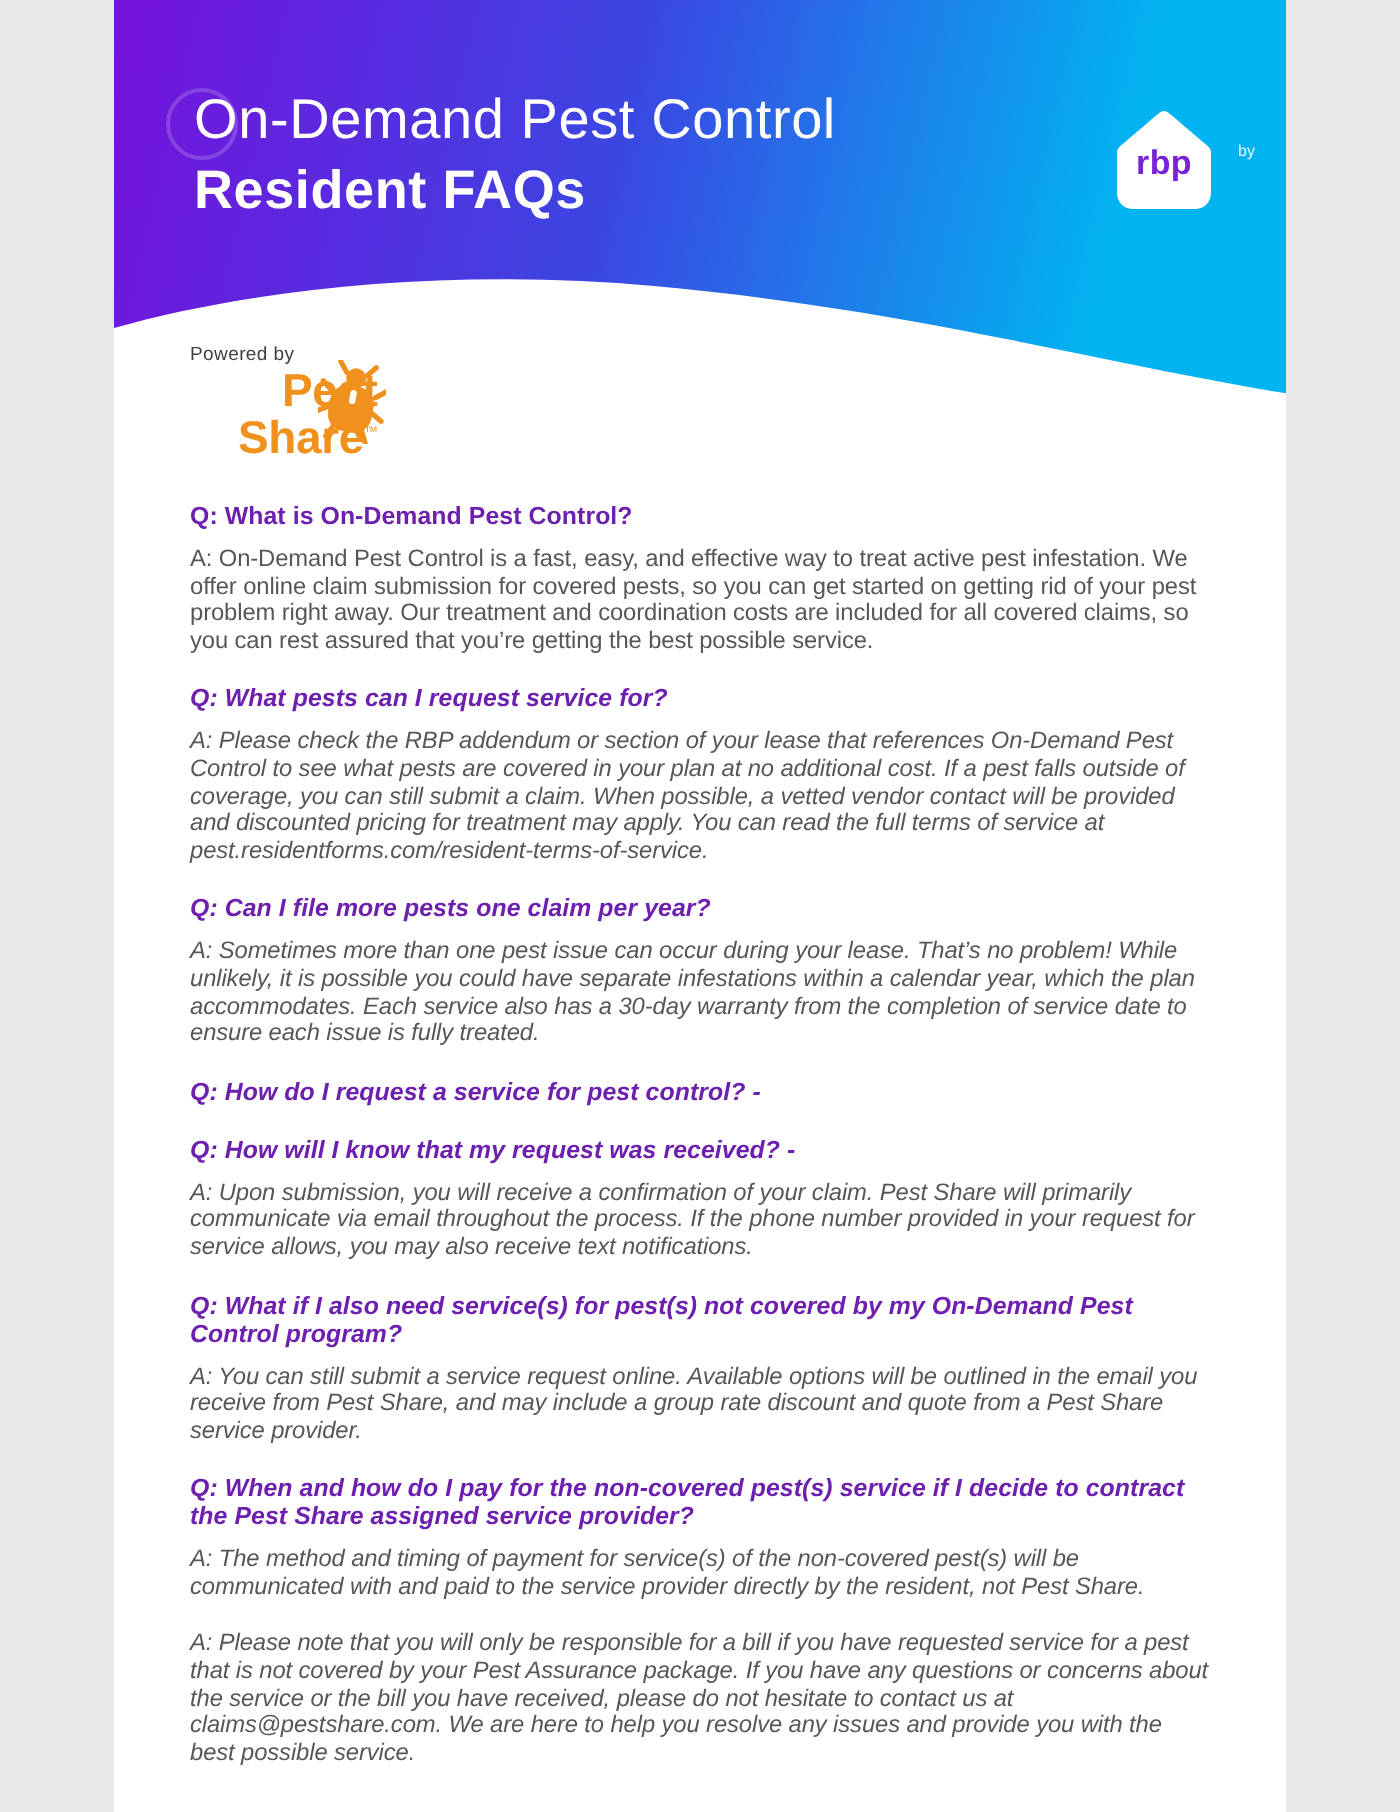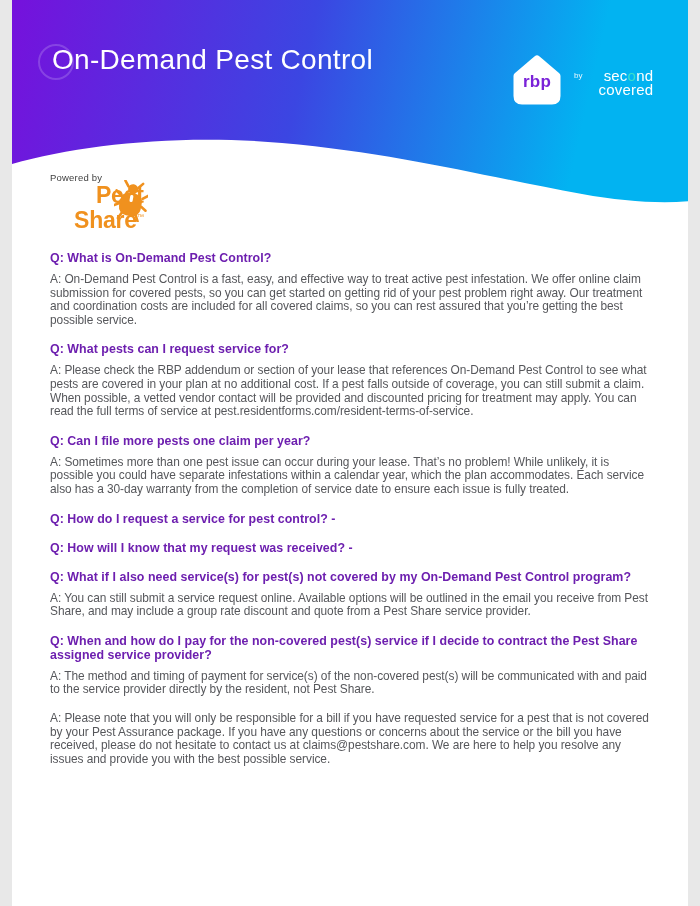--- a/index.html
+++ b/index.html
@@ -9,21 +9,21 @@
     --question:#6d1faf;
     --answer:#56575b;
     --pest-share-orange:#f0911e;
     --rbp-purple:#7a22d8;
     --teal:#2cc7d2;
   }
   *{margin:0;padding:0;box-sizing:border-box;}
   html,body{background:#e8e8e8;}
   .page{
     position:relative;
-    width:676px;height:906px;
+    width:586px;height:906px;
     background:#ffffff;
     overflow:hidden;
     font-family:"Liberation Sans","DejaVu Sans",sans-serif;
     margin:0 auto;
   }
   
   .hero{
     position:relative;
     width:100%;height:240px;
     background:linear-gradient(103deg,var(--header-gradient-start) 0%,var(--header-gradient-mid) 42%,var(--header-gradient-end) 82%);
@@ -56,21 +56,21 @@
   .ps-row{position:relative;margin-top:3px;}
   .ps-line1,.ps-line2{
     font-size:23px;font-weight:800;color:var(--pest-share-orange);
     line-height:19px;letter-spacing:-0.2px;text-align:right;
   }
   .ps-line2{margin-left:24px;margin-top:2px;}
   .ps-tm{font-size:7px;font-weight:400;vertical-align:super;}
   .bug{position:absolute;left:64px;top:-6px;}
   
   .faqs{padding:11px 38px 0 38px;}
-  .faq + .faq{margin-top:15px;}
+  .faq + .faq{margin-top:15px;font-style:italic;}
   .faq-q{
     color:var(--question);
     font-size:12.4px;font-weight:700;line-height:14px;
     letter-spacing:0.05px;
   }
   .faq-a{
     color:var(--answer);
     font-size:11.9px;font-weight:400;line-height:13.6px;
     margin-top:8px;letter-spacing:-0.05px;
   }
@@ -78,20 +78,21 @@
 </head>
 <body>
 
 <div class="page">
 
   <header class="hero">
     <div class="ring"></div>
 
     <div class="hero-text">
       <div class="hero-title">On-Demand Pest Control</div>
+      <div class="hero-subtitle">Resident FAQs</div>
     </div>
 
     <div class="brand">
       <div class="rbp-badge">
         <svg width="58" height="64" viewBox="0 0 58 64">
           <defs>
             <linearGradient id="tealgrad" x1="0" y1="0" x2="1" y2="1">
               <stop offset="0" stop-color="#35cfd0"></stop>
               <stop offset="1" stop-color="#1ba9e8"></stop>
             </linearGradient>
@@ -151,20 +152,21 @@
     </section>
     <section class="faq">
       <h3 class="faq-q">Q: Can I file more pests one claim per year?</h3>
       <p class="faq-a">A: Sometimes more than one pest issue can occur during your lease. That’s no problem! While unlikely, it is possible you could have separate infestations within a calendar year, which the plan accommodates. Each service also has a 30-day warranty from the completion of service date to ensure each issue is fully treated.</p>
     </section>
     <section class="faq">
       <h3 class="faq-q">Q: How do I request a service for pest control? -</h3>
     </section>
     <section class="faq">
       <h3 class="faq-q">Q: How will I know that my request was received? -</h3>
+      <p class="faq-a">A: Upon submission, you will receive a confirmation of your claim. Pest Share will primarily communicate via email throughout the process. If the phone number provided in your request for service allows, you may also receive text notifications.</p>
     </section>
     <section class="faq">
       <h3 class="faq-q">Q: What if I also need service(s) for pest(s) not covered by my On-Demand Pest Control program?</h3>
       <p class="faq-a">A: You can still submit a service request online. Available options will be outlined in the email you receive from Pest Share, and may include a group rate discount and quote from a Pest Share service provider.</p>
     </section>
     <section class="faq">
       <h3 class="faq-q">Q: When and how do I pay for the non-covered pest(s) service if I decide to contract the Pest Share assigned service provider?</h3>
       <p class="faq-a">A: The method and timing of payment for service(s) of the non-covered pest(s) will be communicated with and paid to the service provider directly by the resident, not Pest Share.</p>
     </section>
     <section class="faq">

